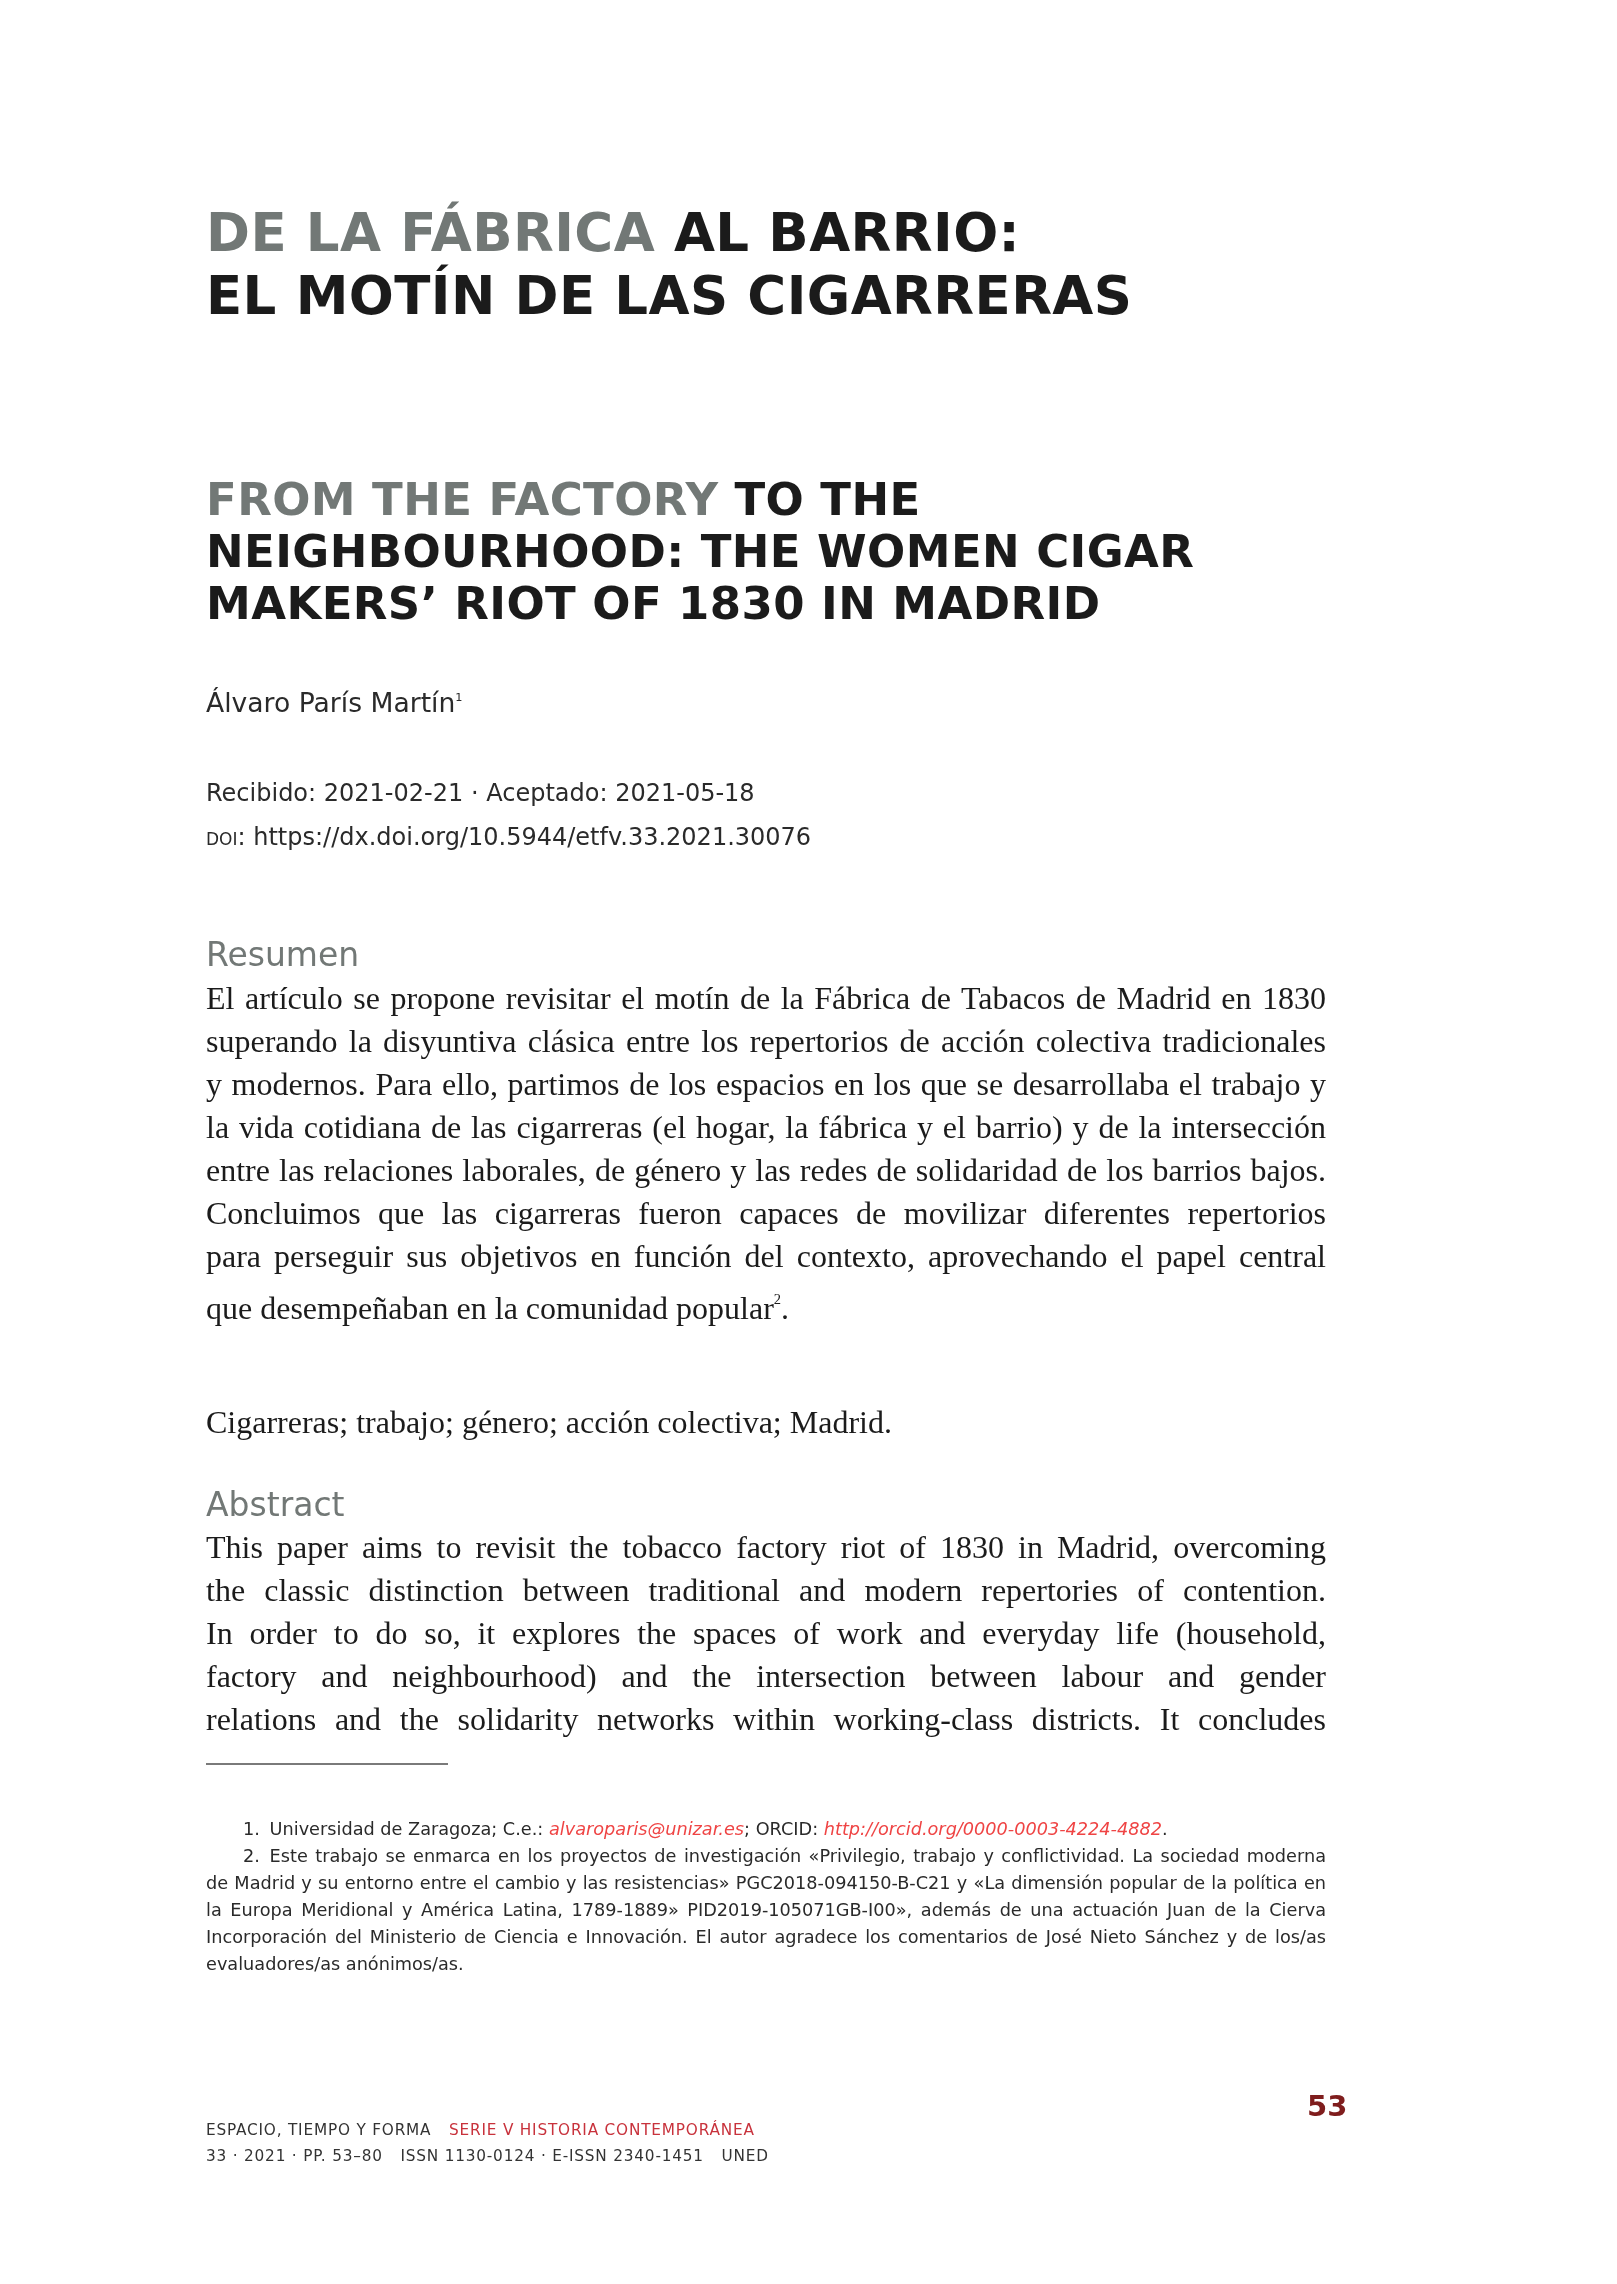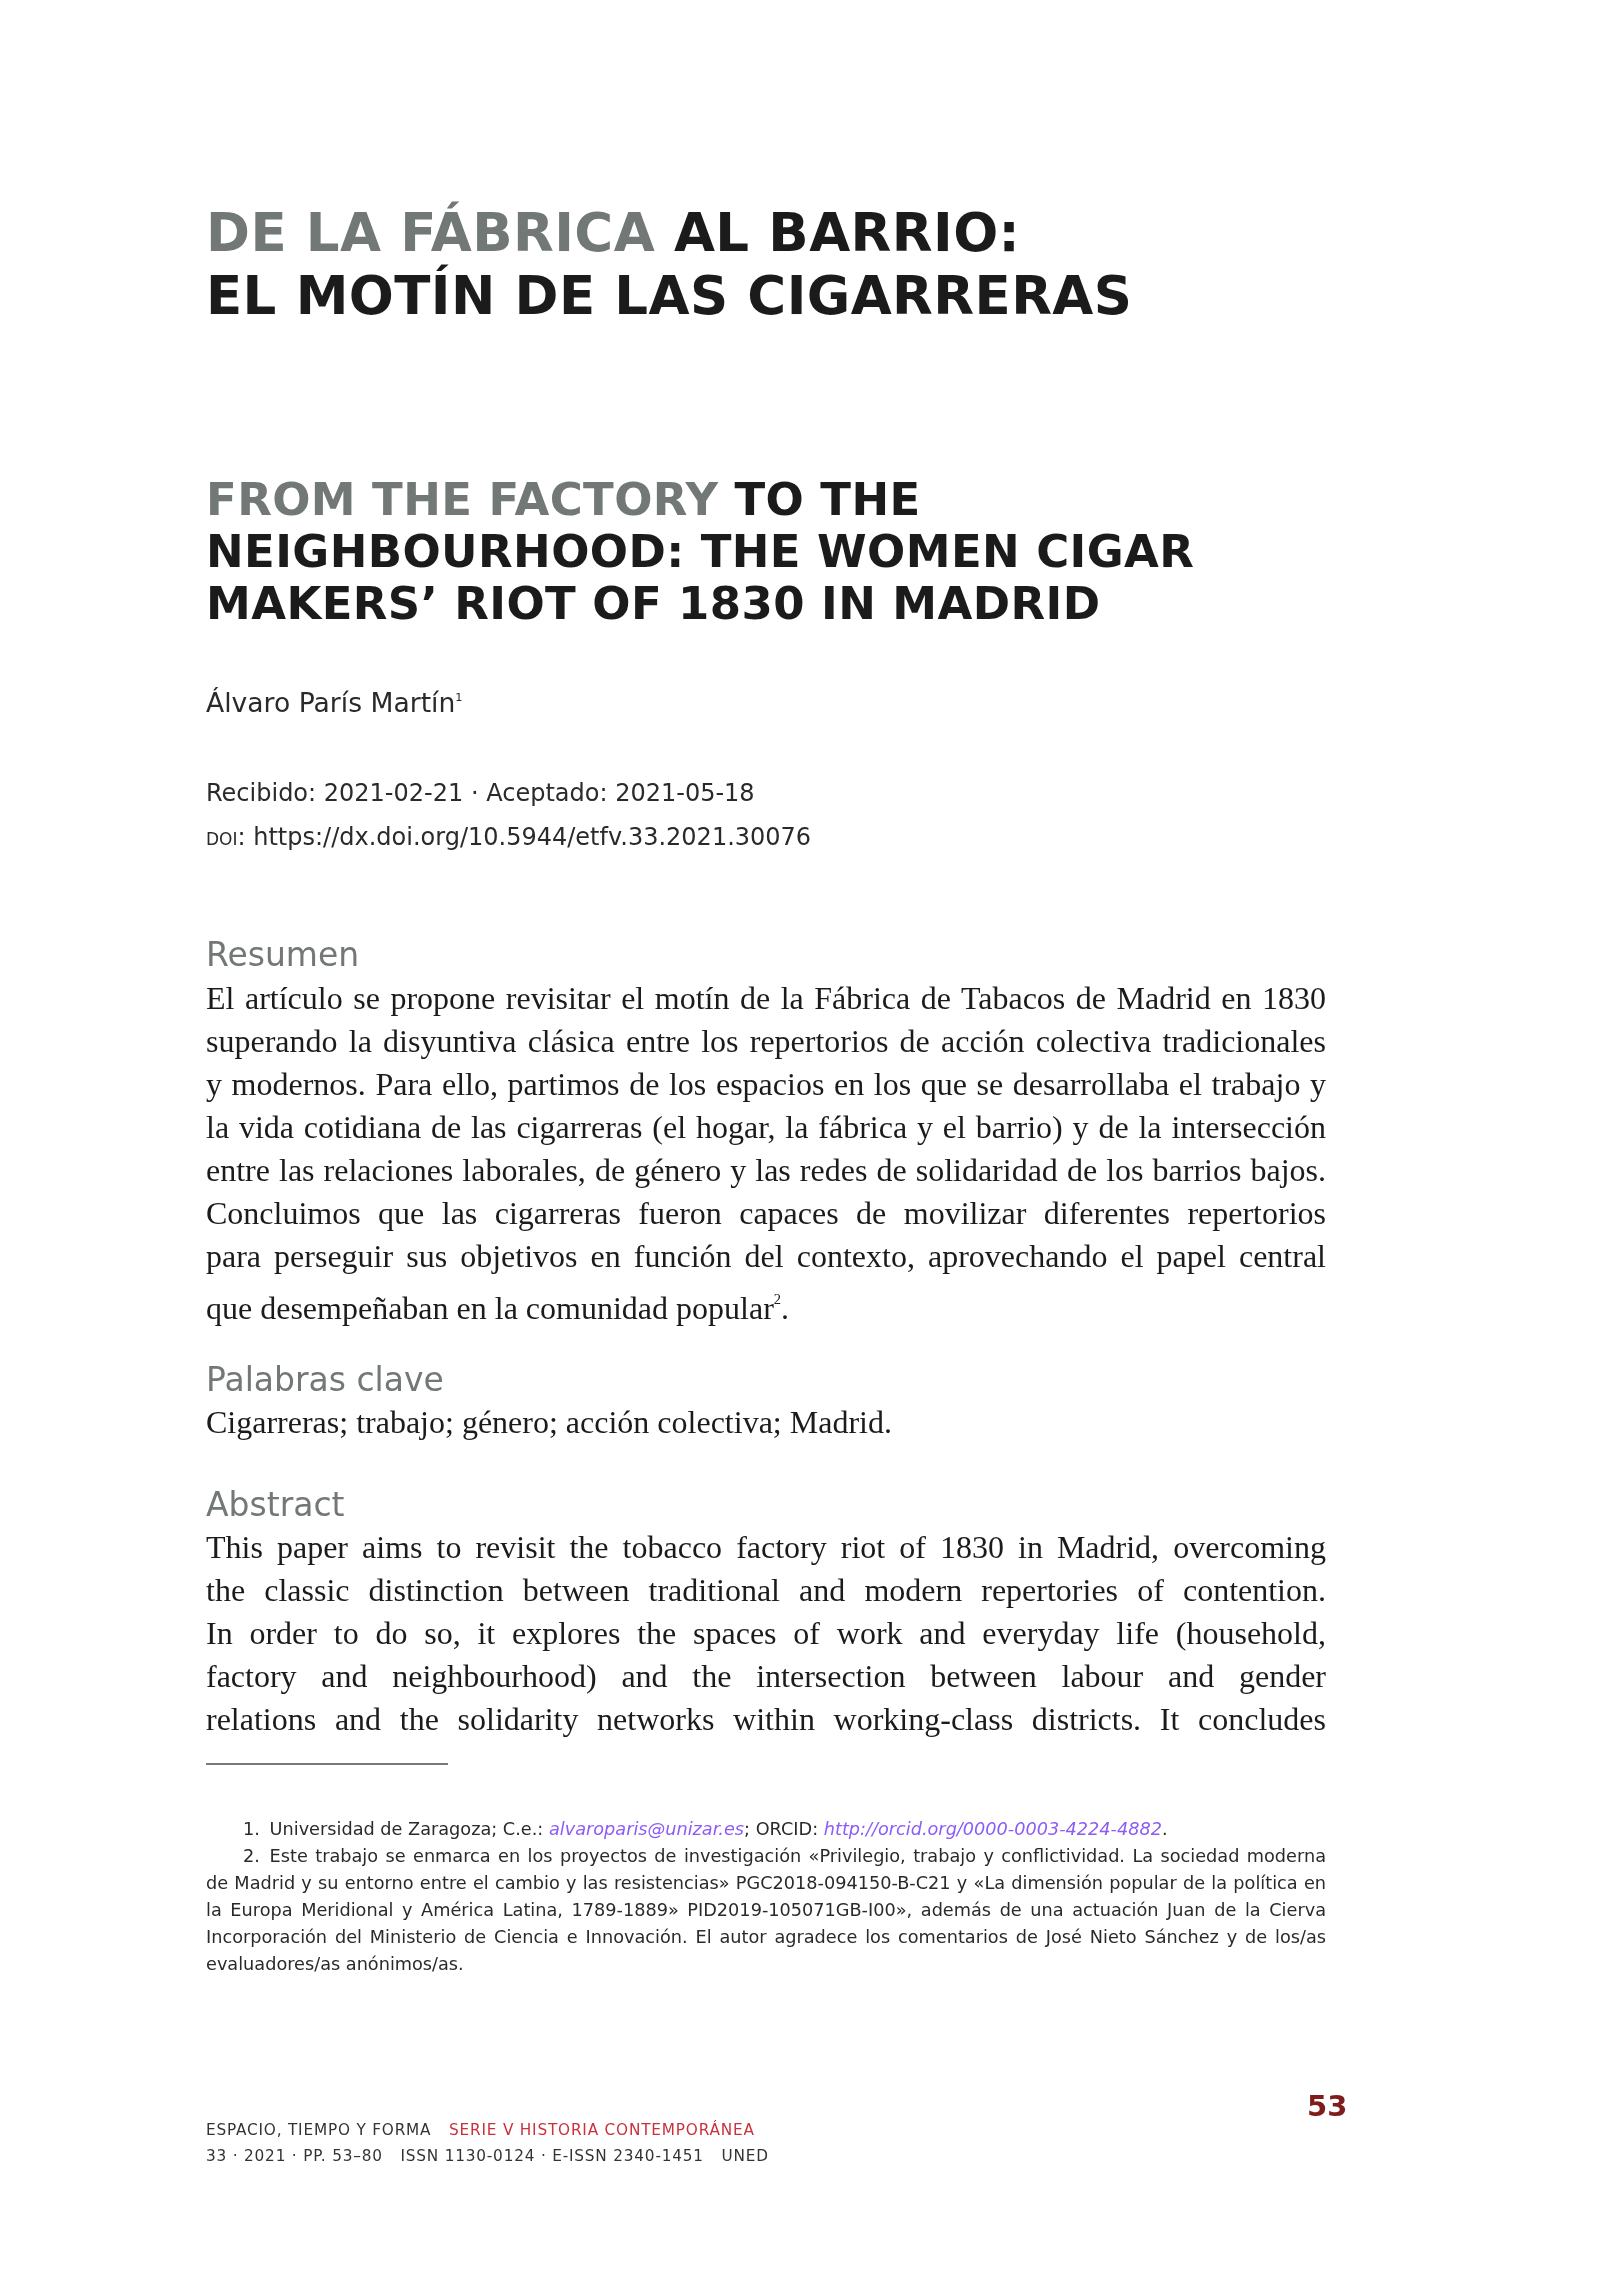--- a/index.html
+++ b/index.html
@@ -30,21 +30,21 @@
   .abstract-head { top: 1485px; }
   .abstract { top: 1526px; }
 
   .fn-rule { position: absolute; left: 206px; top: 1763px; width: 242px; height: 1.6px; background: #7a7a7a; }
 
   .footnotes { top: 1816px; font-family: "DejaVu Sans", sans-serif; font-size: 17.7px; line-height: 27px; color: #2a2a2a; }
   .fn { display: block; }
   .fn1 { padding-left: 37px; }
   .fn2 { text-indent: 37px; text-align: justify; }
   .fn .num { margin-right: 9.7px; }
-  .fn .link { font-style: italic; color: #8b5cf6; }
+  .fn .link { font-style: italic; color: #ef4444; }
 
   .footer { top: 2094px; font-family: "DejaVu Sans", sans-serif; font-size: 15.3px; line-height: 26px; color: #333; letter-spacing: 0.8px; margin-top: 23px; }
   .footer .red { color: #c8323c; }
   .footer .gap { display: inline-block; width: 17.7px; }
   .page-num { position: absolute; left: 1307px; top: 2089px; font-family: "DejaVu Sans", sans-serif; font-weight: bold; font-size: 29px; color: #7f1d1d; }
 </style>
 </head>
 <body>
 
 <div class="page">
@@ -83,21 +83,20 @@
     <span class="line">El artículo se propone revisitar el motín de la Fábrica de Tabacos de Madrid en 1830</span>
     <span class="line">superando la disyuntiva clásica entre los repertorios de acción colectiva tradicionales</span>
     <span class="line">y modernos. Para ello, partimos de los espacios en los que se desarrollaba el trabajo y</span>
     <span class="line">la vida cotidiana de las cigarreras (el hogar, la fábrica y el barrio) y de la intersección</span>
     <span class="line">entre las relaciones laborales, de género y las redes de solidaridad de los barrios bajos.</span>
     <span class="line">Concluimos que las cigarreras fueron capaces de movilizar diferentes repertorios</span>
     <span class="line">para perseguir sus objetivos en función del contexto, aprovechando el papel central</span>
     <span class="line last"><span>que desempeñaban en la comunidad popular</span><sup>2</sup><span>.</span></span>
   </div>
 
-  <div class="col sec-head palabras-head">Palabras clave</div>
   <div class="col body-text palabras">Cigarreras; trabajo; género; acción colectiva; Madrid.</div>
 
   <div class="col sec-head abstract-head">Abstract</div>
   <div class="col body-text abstract">
     <span class="line">This paper aims to revisit the tobacco factory riot of 1830 in Madrid, overcoming</span>
     <span class="line">the classic distinction between traditional and modern repertories of contention.</span>
     <span class="line">In order to do so, it explores the spaces of work and everyday life (household,</span>
     <span class="line">factory and neighbourhood) and the intersection between labour and gender</span>
     <span class="line">relations and the solidarity networks within working-class districts. It concludes</span>
   </div>

